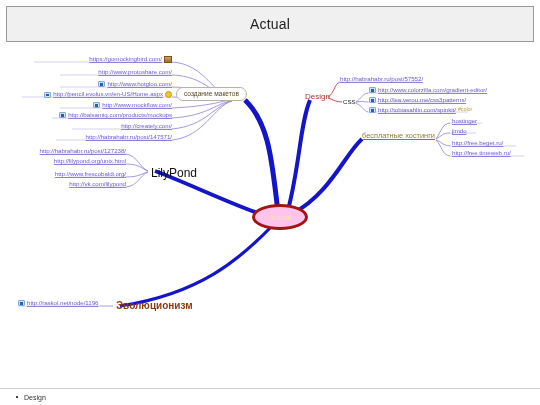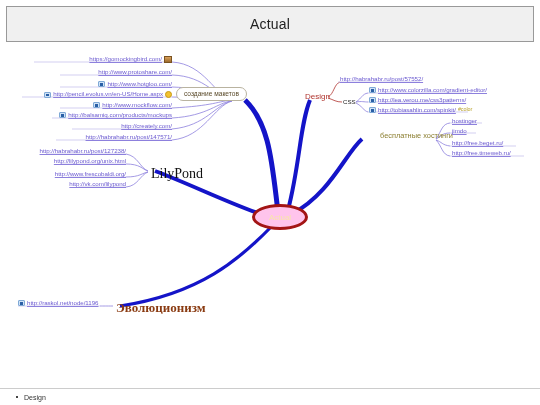--- a/index.html
+++ b/index.html
@@ -102,25 +102,25 @@
     line-height: 1;
   }
   .branch-ru {
     color: #5a4a2a;
     background: #ffffff;
     border: 1px solid #b9b3a0;
     border-radius: 9px;
     padding: 2.5px 7px;
     font-size: 6.6px;
   }
-  .branch-lily { color: #111111; font-size: 14px; font-family: Liberation Serif, serif; }
+  .branch-lily { color: #111111; font-size: 12px; }
   .branch-design { color: #b0342e; font-size: 8px; }
   .branch-css { color: #222222; font-size: 6.2px; }
   .branch-host { color: #8a7d2e; font-size: 7.4px; }
-  .branch-evol { color: #8a3b12; font-size: 13px; font-weight: bold; font-family: Liberation Serif, serif; }
+  .branch-evol { color: #8a3b12; font-size: 10px; font-weight: bold; }
 
   .anchor-suffix { color: #b8a22c; font-size: 5.4px; }
 
   
   .central {
     position: absolute;
     width: 56px; height: 26px;
     left: 252px; top: 160px;
     border-radius: 50%;
     background: #ffc4ec;
@@ -328,21 +328,21 @@
     <div class="node lnk" style="left:369px; top:53px;">
       <span class="fav"></span>
       <span class="txt">http://lea.verou.me/css3patterns/</span>
     </div>
     <div class="node lnk" style="left:369px; top:63px;">
       <span class="fav"></span>
       <span class="txt">http://tobiasahlin.com/spinkit/</span>
       <span class="anchor-suffix">#color</span>
     </div>
 
-    <div class="branch branch-host node" style="left:380px; top:88px;">
+    <div class="branch branch-host node" style="left:362px; top:88px;text-decoration:underline;">
       <span>бесплатные хостинги</span>
     </div>
 
     <div class="node lnk" style="left:452px; top:74px;">
       <span class="txt">hostinger</span>
     </div>
     <div class="node lnk" style="left:452px; top:84px;">
       <span class="txt">jimdo</span>
     </div>
     <div class="node lnk" style="left:452px; top:96px;">

